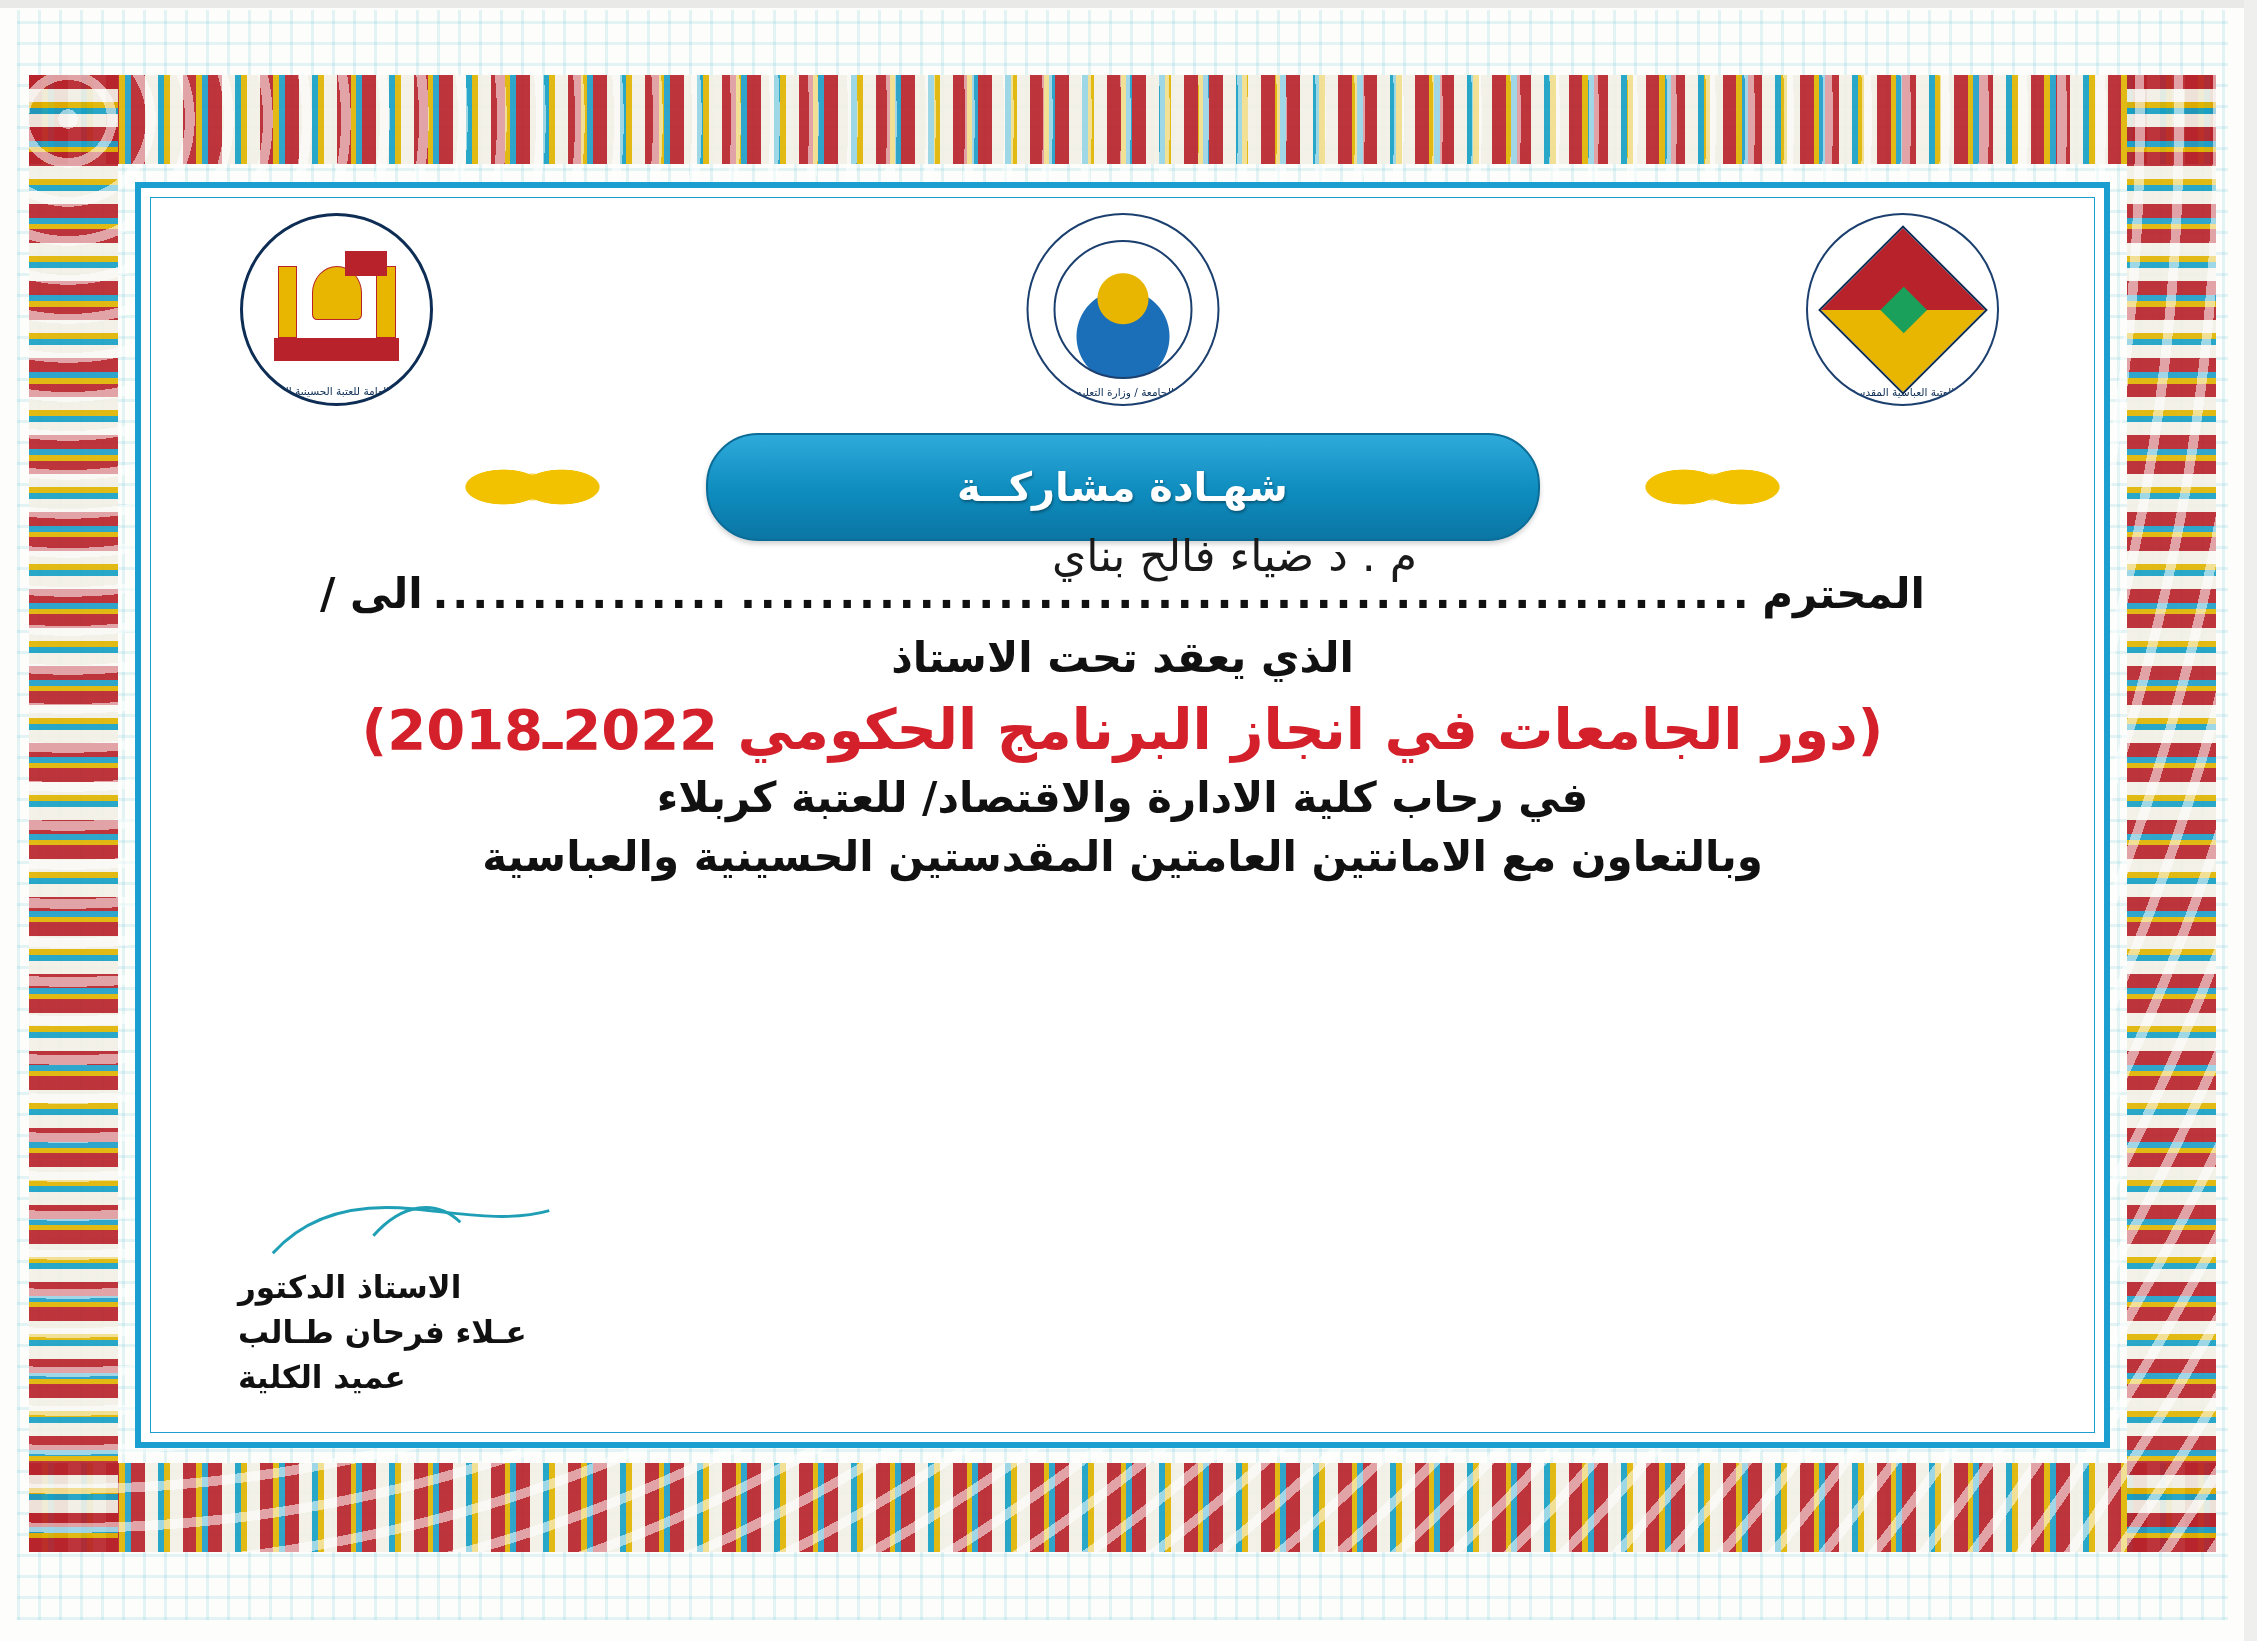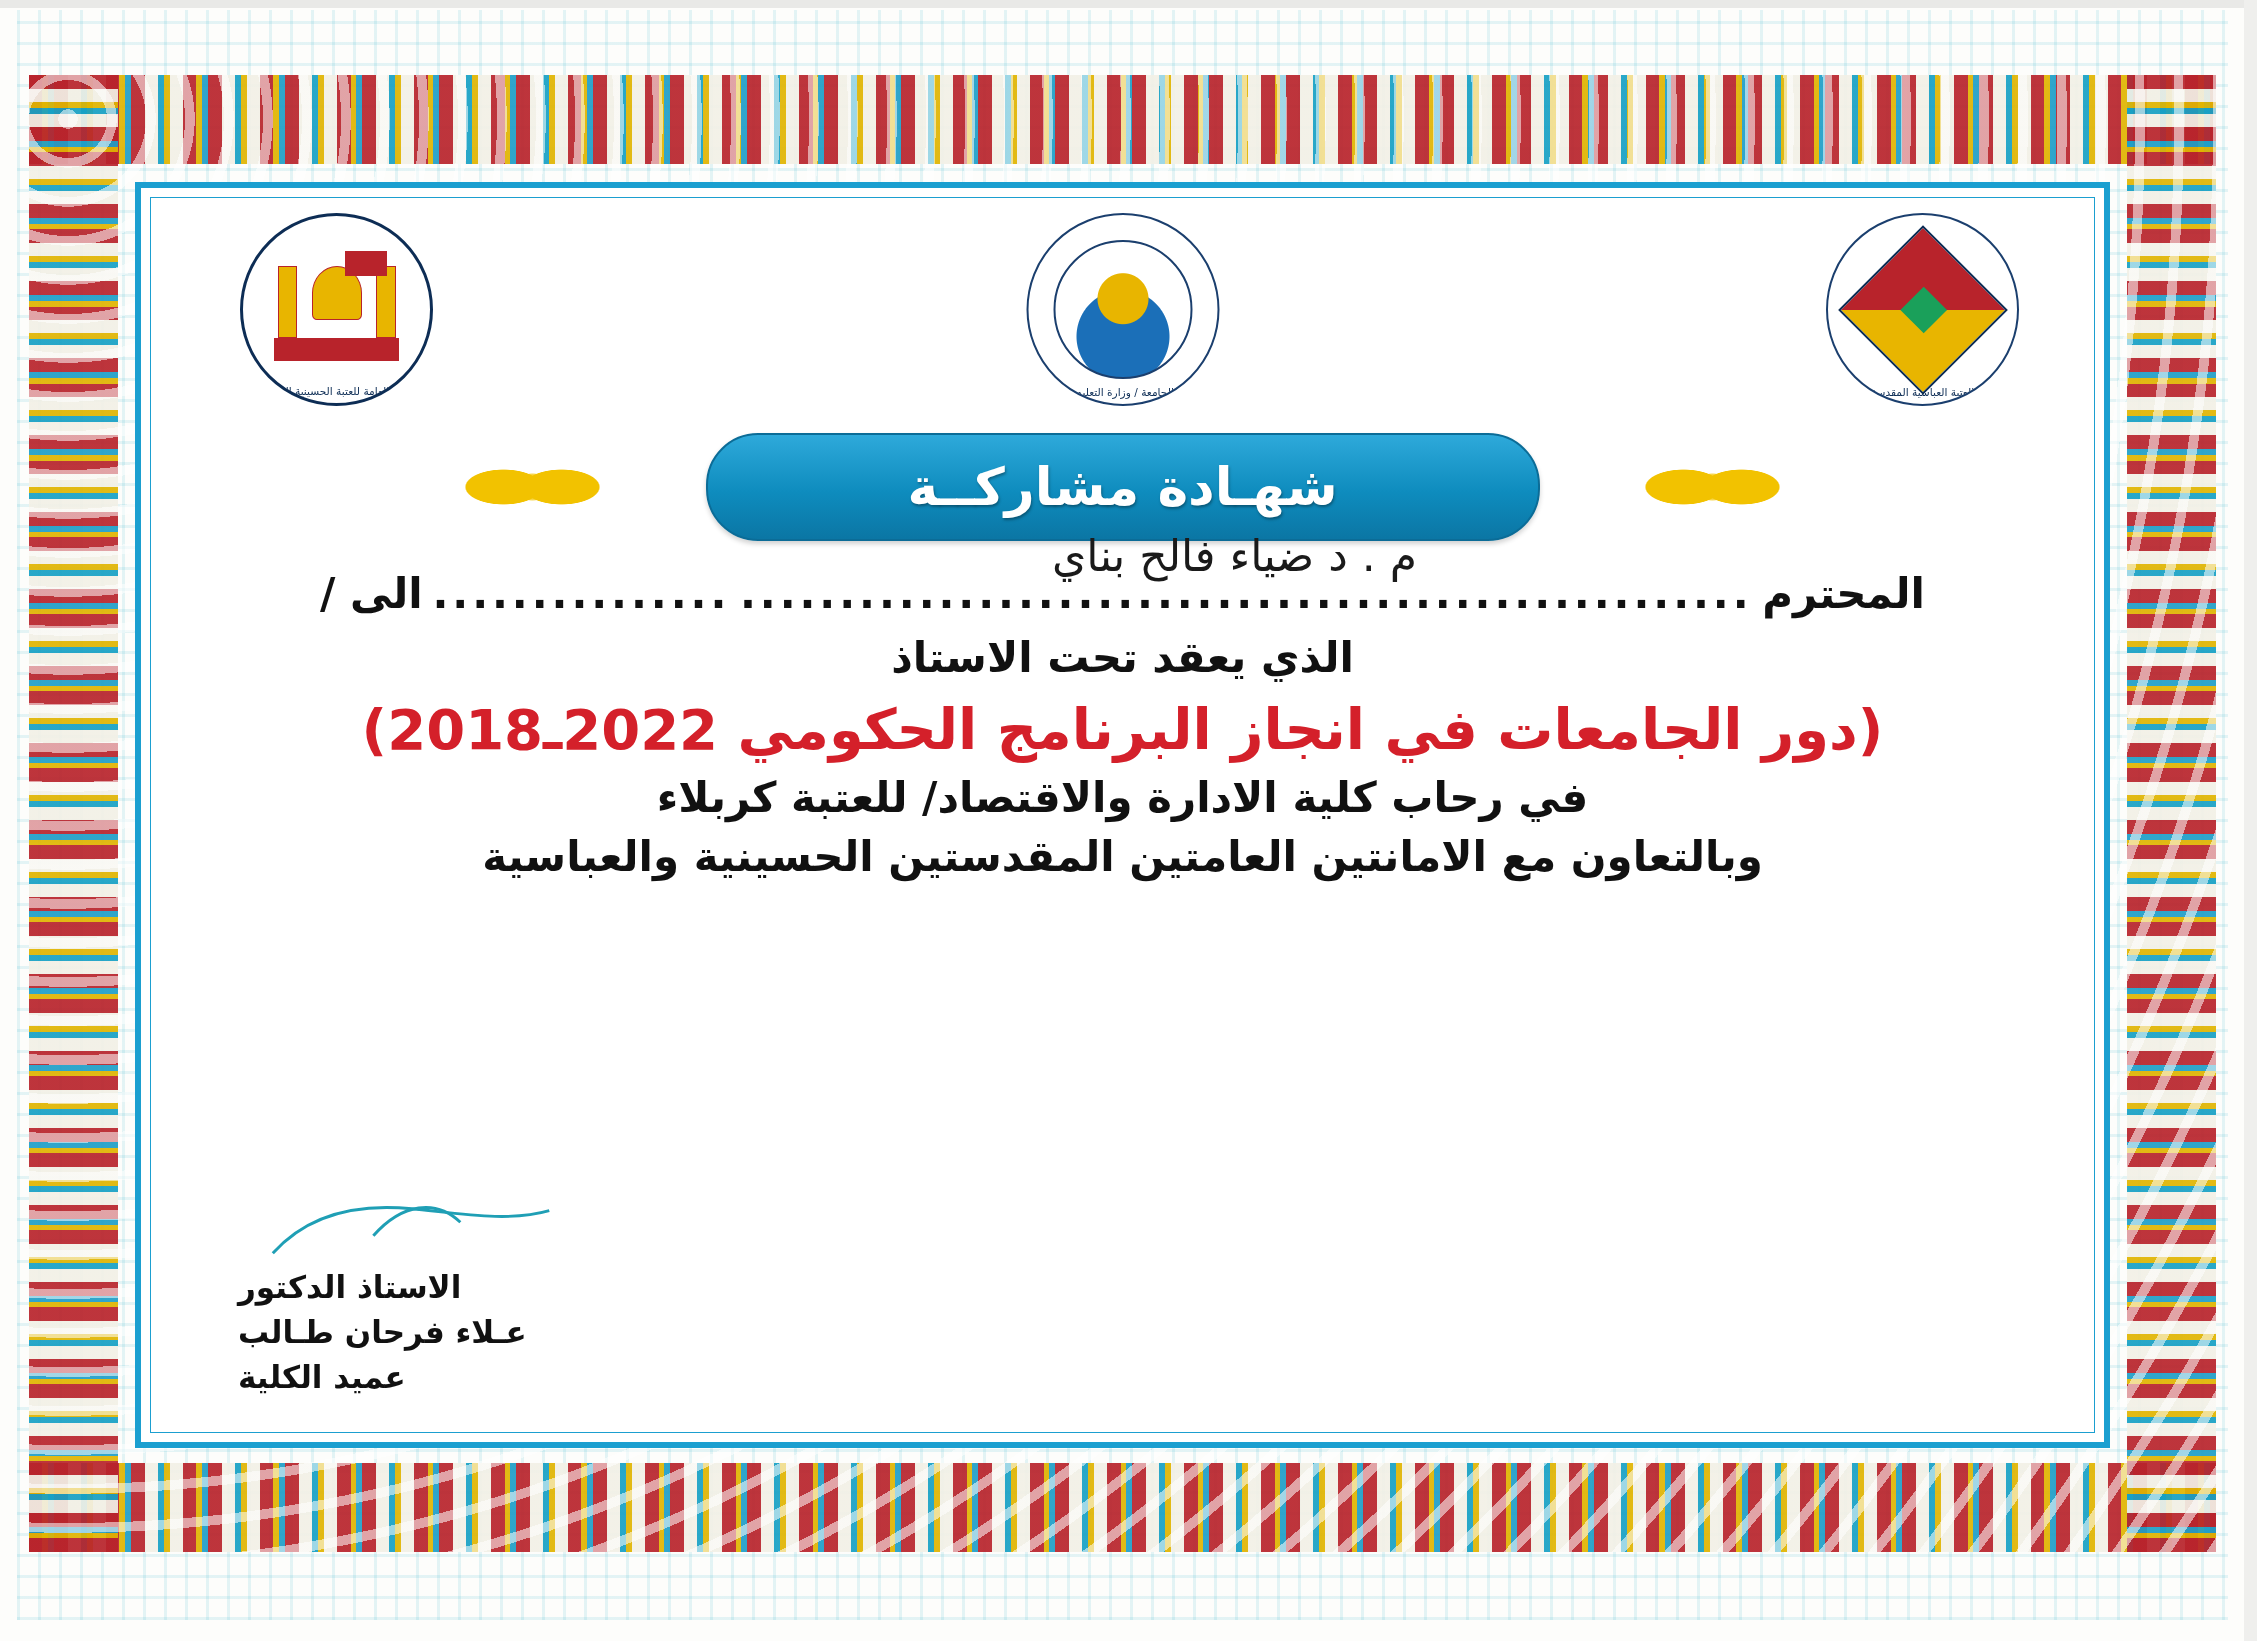--- a/index.html
+++ b/index.html
@@ -120,21 +120,21 @@
     top: 0;
     width: 193px;
     height: 193px;
     border-radius: 50%;
     box-sizing: border-box;
     display: flex;
     align-items: center;
     justify-content: center;
     overflow: hidden;
   }
-  .logo-right { right: 46px; }
+  .logo-right { right: 66px; }
   .logo-center { left: 50%; transform: translateX(-50%); }
   .logo-left { left: 60px; }
 
   .logo-ring {
     border: 2.9px solid #1b3f6e;
   }
   .logo-ring-red { border: 3.9px solid #0d2d55; }
 
   .logo-abbasi-inner {
     width: 116px; height: 116px;
@@ -220,21 +220,21 @@
     border-radius: 52px;
     background: linear-gradient(180deg, #2ea9da 0%, #0e8cbe 55%, #0b76a4 100%);
     border: 2.9px solid #0b6c97;
     display: flex;
     align-items: center;
     justify-content: center;
     box-shadow: 0 2.9px 5.8px rgba(0,0,0,0.18);
   }
   .ribbon-title {
     color: #ffffff;
-    font-size: 52px;
+    font-size: 40px;
     font-weight: bold;
     letter-spacing: 3.9px;
     text-shadow: 1px 1.9px 2.9px rgba(0,0,0,0.35);
     white-space: nowrap;
   }
   .ribbon-orn {
     position: absolute;
     top: 50%;
     transform: translateY(-50%);
     width: 145px;

